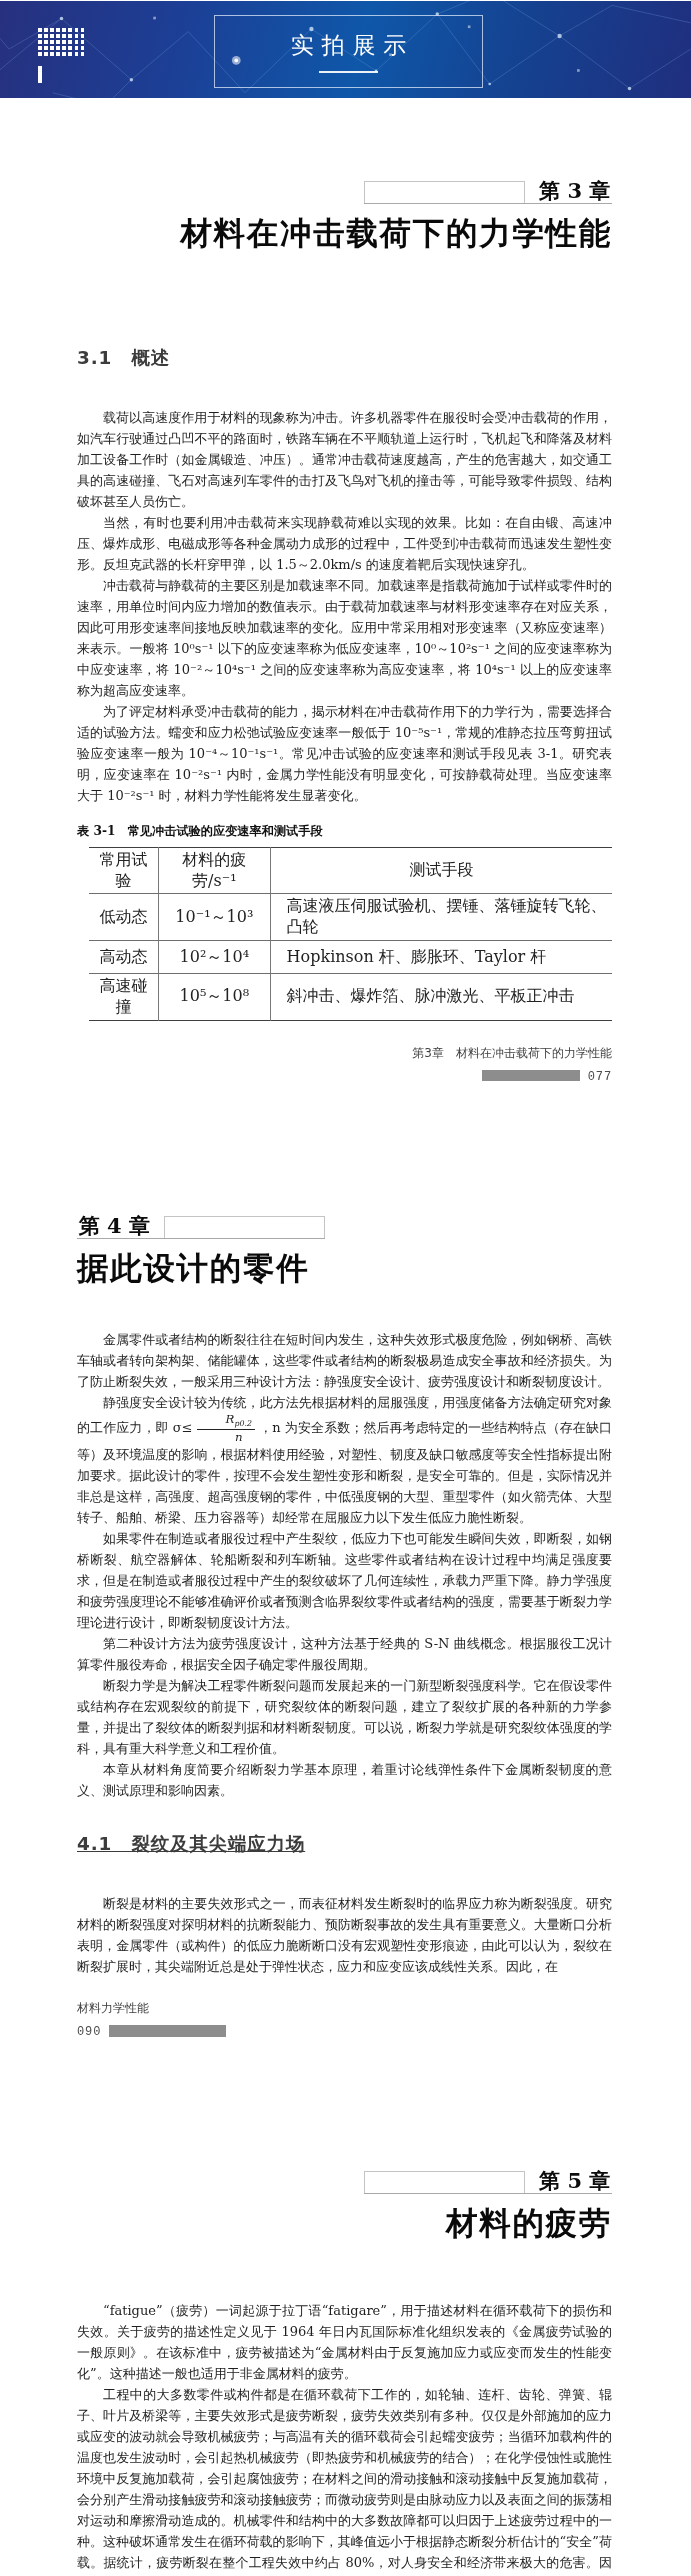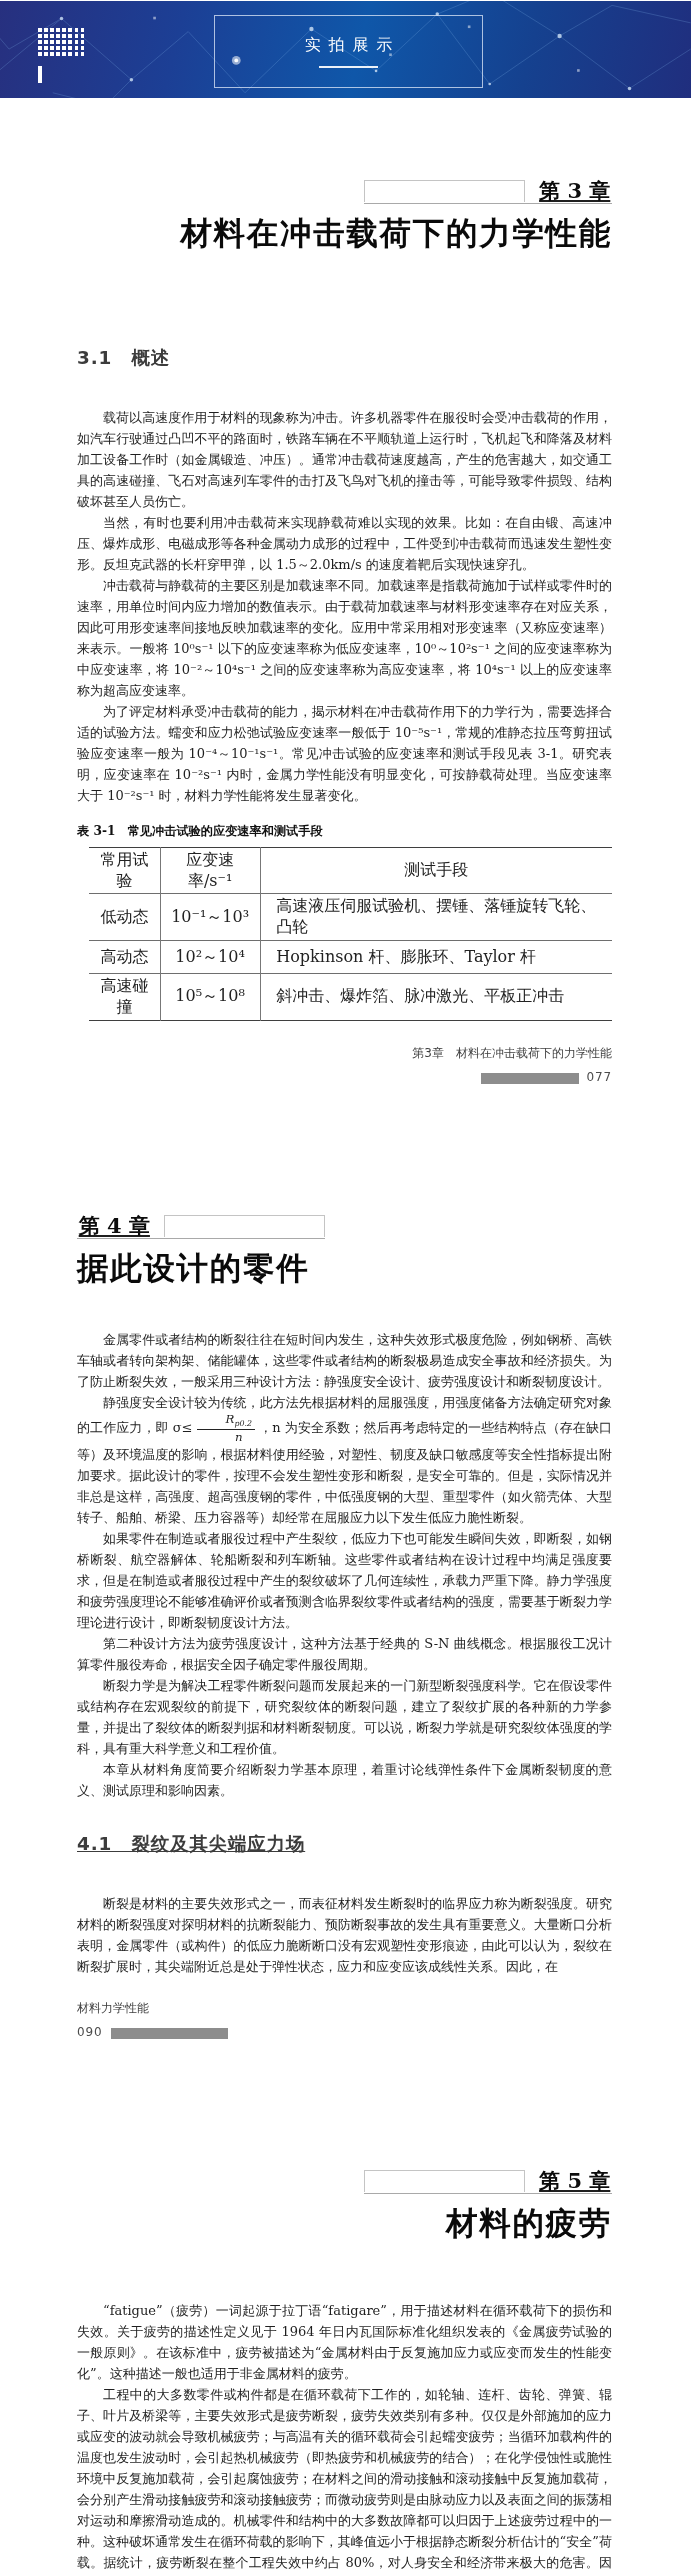--- a/index.html
+++ b/index.html
@@ -9,27 +9,27 @@
   .banner{position:relative;height:97px;border-top:1.7px solid #ffffff;overflow:hidden;
     background:linear-gradient(103deg,#27307f 0%,#1c3f95 26%,#0f57a9 52%,#15418f 76%,#202e7e 100%);}
   .banner svg.consto{position:absolute;inset:0;}
   .dot-grid{position:absolute;left:38px;top:27px;display:grid;grid-template-columns:repeat(8,3.5px);grid-gap:2.6px;}
   .dot-grid span{width:3.5px;height:3.5px;background:#ffffff;display:block;}
   .v-tick{position:absolute;left:38px;top:65px;width:3.5px;height:16.6px;background:#ffffff;}
   .banner-box{position:absolute;left:214px;top:14px;width:267px;height:71px;
     border:0.9px solid rgba(225,235,250,0.75);display:flex;flex-direction:column;
     align-items:center;justify-content:center;}
   .banner-title{font-family:"DejaVu Sans","Liberation Sans",sans-serif;color:#ffffff;
-    font-size:16px;font-weight:500;letter-spacing:7.9px;padding-left:7.9px;}
+    font-size:23px;font-weight:500;letter-spacing:7.9px;padding-left:7.9px;}
   .banner-underline{width:59px;height:1.7px;background:#ffffff;opacity:.92;margin-top:9.6px;}
 
   
   .sheet{padding:0 79px 0 77px;}
 
-  .chap-head{display:flex;border-bottom:0.9px solid #a9a9a9;width:-moz-fit-content;width:fit-content;text-decoration:underline;}
+  .chap-head{display:flex;align-items:flex-end;border-bottom:0.9px solid #a9a9a9;width:-moz-fit-content;width:fit-content;}
   .chap-head.right{margin-left:auto;}
   .chap-box{width:159px;height:21px;border:0.9px solid #c4c4c4;border-bottom:none;display:block;}
   .chap-label{font-family:"DejaVu Serif","Liberation Serif",serif;font-weight:700;
     font-size:21px;line-height:1;color:#0d0d0d;padding:0 1.7px 1.7px 1.7px;}
   .chap-head.right .chap-label{margin-left:12.2px;}
   .chap-head.left  .chap-label{margin-right:12.2px;}
 
   .chap-title{font-family:"DejaVu Sans","Liberation Sans",sans-serif;font-weight:900;
     font-size:31.5px;letter-spacing:1.7px;color:#0a0a0a;margin:10.5px 0 0 0;line-height:1.25;}
   .chap-title.right{text-align:right;}
@@ -54,21 +54,21 @@
   table.t31 th,table.t31 td{font-weight:400;height:29px;padding:1.7px 5.2px;}
   table.t31 tr{border-top:0.9px solid #6e6e6e;}
   table.t31 tr.first{border-top:1.7px solid #3f3f3f;}
   table.t31 tr.last{border-bottom:1.7px solid #3f3f3f;}
   table.t31 th:nth-child(-n+2),table.t31 td:nth-child(-n+2){border-right:0.9px solid #777;text-align:center;}
   table.t31 th:nth-child(3){text-align:center;}
   table.t31 td:nth-child(3){text-align:left;padding-left:15.7px;}
 
   
   .pfoot{font-family:"DejaVu Sans","Liberation Sans",sans-serif;font-size:12px;color:#3f3f3f;}
-  .pfoot .row{display:flex;align-items:flex-end;margin-top:7.9px;}
+  .pfoot .row{display:flex;align-items:flex-start;margin-top:7.9px;font-family:Liberation Mono, monospace;}
   .pfoot.odd{text-align:right;}
   .pfoot.odd .row{justify-content:flex-end;}
   .gray-bar{display:inline-block;height:11.4px;background:#8d8d8d;}
   .pfoot.odd .gray-bar{width:98px;margin-right:7.9px;}
   .pfoot.even .gray-bar{width:117px;margin-left:7.9px;}
   .pageno{color:#4c4c4c;letter-spacing:0.9px;}
 
   
   .head-ch3{margin-top:82px;}
   .sec-31{margin-top:91px;margin-bottom:37px;}
@@ -175,21 +175,21 @@
     <p class="body">载荷以高速度作用于材料的现象称为冲击。许多机器零件在服役时会受冲击载荷的作用，如汽车行驶通过凸凹不平的路面时，铁路车辆在不平顺轨道上运行时，飞机起飞和降落及材料加工设备工作时（如金属锻造、冲压）。通常冲击载荷速度越高，产生的危害越大，如交通工具的高速碰撞、飞石对高速列车零件的击打及飞鸟对飞机的撞击等，可能导致零件损毁、结构破坏甚至人员伤亡。</p>
     <p class="body">当然，有时也要利用冲击载荷来实现静载荷难以实现的效果。比如：在自由锻、高速冲压、爆炸成形、电磁成形等各种金属动力成形的过程中，工件受到冲击载荷而迅速发生塑性变形。反坦克武器的长杆穿甲弹，以 1.5～2.0km/s 的速度着靶后实现快速穿孔。</p>
     <p class="body">冲击载荷与静载荷的主要区别是加载速率不同。加载速率是指载荷施加于试样或零件时的速率，用单位时间内应力增加的数值表示。由于载荷加载速率与材料形变速率存在对应关系，因此可用形变速率间接地反映加载速率的变化。应用中常采用相对形变速率（又称应变速率）来表示。一般将 10⁰s⁻¹ 以下的应变速率称为低应变速率，10⁰～10²s⁻¹ 之间的应变速率称为中应变速率，将 10⁻²～10⁴s⁻¹ 之间的应变速率称为高应变速率，将 10⁴s⁻¹ 以上的应变速率称为超高应变速率。</p>
     <p class="body">为了评定材料承受冲击载荷的能力，揭示材料在冲击载荷作用下的力学行为，需要选择合适的试验方法。蠕变和应力松弛试验应变速率一般低于 10⁻⁵s⁻¹，常规的准静态拉压弯剪扭试验应变速率一般为 10⁻⁴～10⁻¹s⁻¹。常见冲击试验的应变速率和测试手段见表 3-1。研究表明，应变速率在 10⁻²s⁻¹ 内时，金属力学性能没有明显变化，可按静载荷处理。当应变速率大于 10⁻²s⁻¹ 时，材料力学性能将发生显著变化。</p>
 
     <div class="tbl-caption">表 3-1　常见冲击试验的应变速率和测试手段</div>
     <table class="t31">
       <tbody>
         <tr class="first">
           <th>常用试验</th>
-          <th>应变速率/s⁻¹</th>
+          <th>材料的疲劳/s⁻¹</th>
           <th>测试手段</th>
         </tr>
         <tr>
           <td>低动态</td>
           <td>10⁻¹～10³</td>
           <td>高速液压伺服试验机、摆锤、落锤旋转飞轮、凸轮</td>
         </tr>
         <tr>
           <td>高动态</td>
           <td>10²～10⁴</td>

